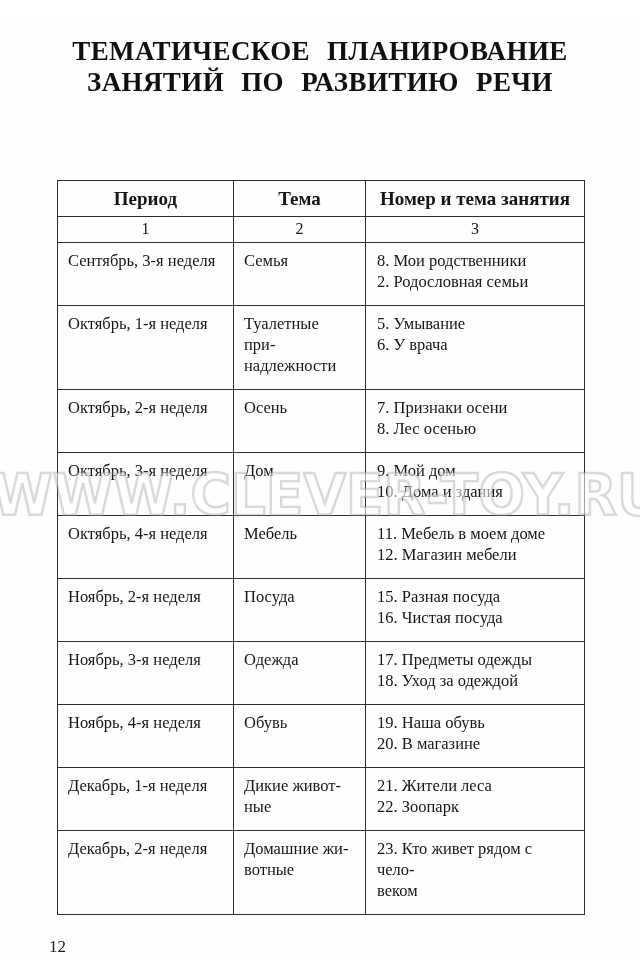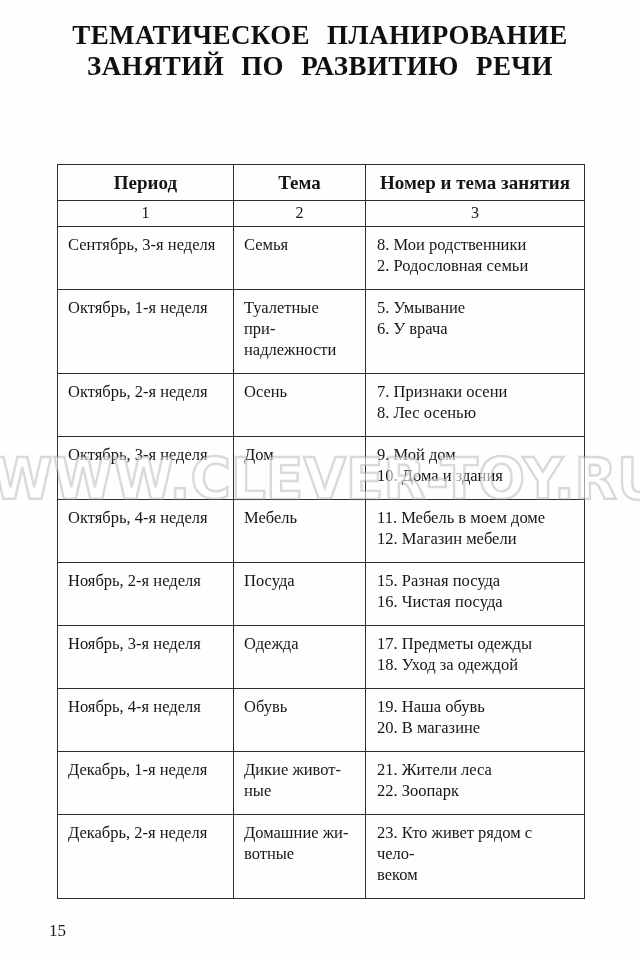--- a/index.html
+++ b/index.html
@@ -19,20 +19,21 @@
   
   .title {
     padding-top: 20px;
     text-align: center;
     font-weight: bold;
     font-size: 27px;
     line-height: 31px;
     letter-spacing: 0.4px;
     word-spacing: 10px;
     color: #101010;
+    margin-top: 16px;
   }
   .title div { white-space: nowrap; }
 
   
   table.planning {
     position: absolute;
     left: 57px; top: 164px;
     width: 527px;
     border-collapse: collapse;
     table-layout: fixed;
@@ -243,15 +244,15 @@
           <td class="lessons-cell">
             <div>23. Кто живет рядом с чело-</div>
             <div>веком</div>
           </td>
         </tr>
       </tbody>
   </table>
 
   <div class="watermark">WWW.CLEVER-TOY.RU</div>
 
-  <div class="page-number">15</div>
+  <div class="page-number">12</div>
 
 </div>
 
 </body></html>

